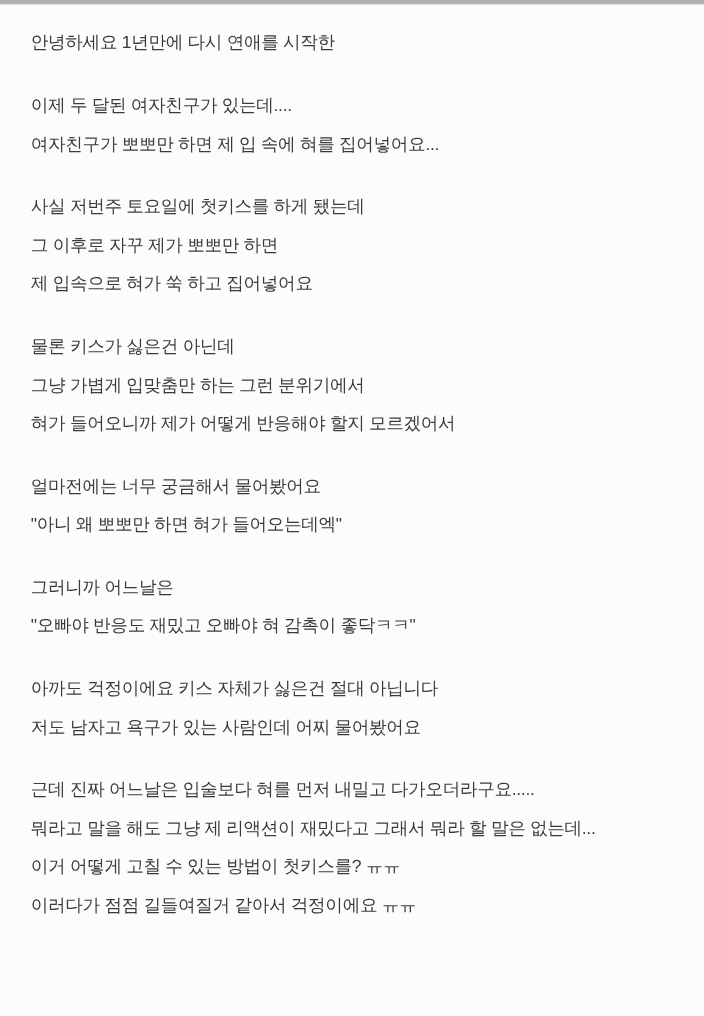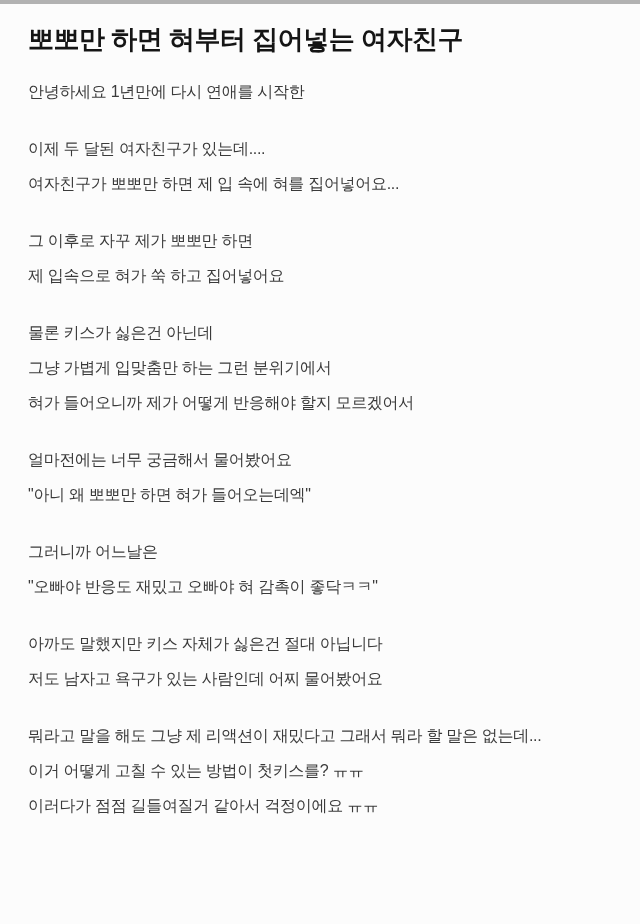--- a/index.html
+++ b/index.html
@@ -44,49 +44,50 @@
     letter-spacing: -0.3px;
     white-space: nowrap;
   }
 </style>
 </head>
 <body>
 
 <div class="top-strip"></div>
 
 <main class="post">
-  <h1 class="post-title">뽀뽀만 하면 혀부터 집어넣는 여자친구</h1>
   <div id="paragraphs">
       <p class="para">
         <span class="line">안녕하세요 1년만에 다시 연애를 시작한</span>
       </p>
       <p class="para">
         <span class="line">이제 두 달된 여자친구가 있는데....</span>
         <span class="line">여자친구가 뽀뽀만 하면 제 입 속에 혀를 집어넣어요...</span>
       </p>
       <p class="para">
+        <span class="line">사실 저번주 토요일에 첫키스를 하게 됐는데</span>
         <span class="line">그 이후로 자꾸 제가 뽀뽀만 하면</span>
         <span class="line">제 입속으로 혀가 쑥 하고 집어넣어요</span>
       </p>
       <p class="para">
         <span class="line">물론 키스가 싫은건 아닌데</span>
         <span class="line">그냥 가볍게 입맞춤만 하는 그런 분위기에서</span>
         <span class="line">혀가 들어오니까 제가 어떻게 반응해야 할지 모르겠어서</span>
       </p>
       <p class="para">
         <span class="line">얼마전에는 너무 궁금해서 물어봤어요</span>
         <span class="line">"아니 왜 뽀뽀만 하면 혀가 들어오는데엑"</span>
       </p>
       <p class="para">
         <span class="line">그러니까 어느날은</span>
         <span class="line">"오빠야 반응도 재밌고 오빠야 혀 감촉이 좋닥ㅋㅋ"</span>
       </p>
       <p class="para">
-        <span class="line">아까도 말했지만 키스 자체가 싫은건 절대 아닙니다</span>
+        <span class="line">아까도 걱정이에요 키스 자체가 싫은건 절대 아닙니다</span>
         <span class="line">저도 남자고 욕구가 있는 사람인데 어찌 물어봤어요</span>
       </p>
       <p class="para">
+        <span class="line">근데 진짜 어느날은 입술보다 혀를 먼저 내밀고 다가오더라구요.....</span>
         <span class="line">뭐라고 말을 해도 그냥 제 리액션이 재밌다고 그래서 뭐라 할 말은 없는데...</span>
         <span class="line">이거 어떻게 고칠 수 있는 방법이 첫키스를? ㅠㅠ</span>
         <span class="line">이러다가 점점 길들여질거 같아서 걱정이에요 ㅠㅠ</span>
       </p>
     </div>
 </main>
 
 </body></html>

